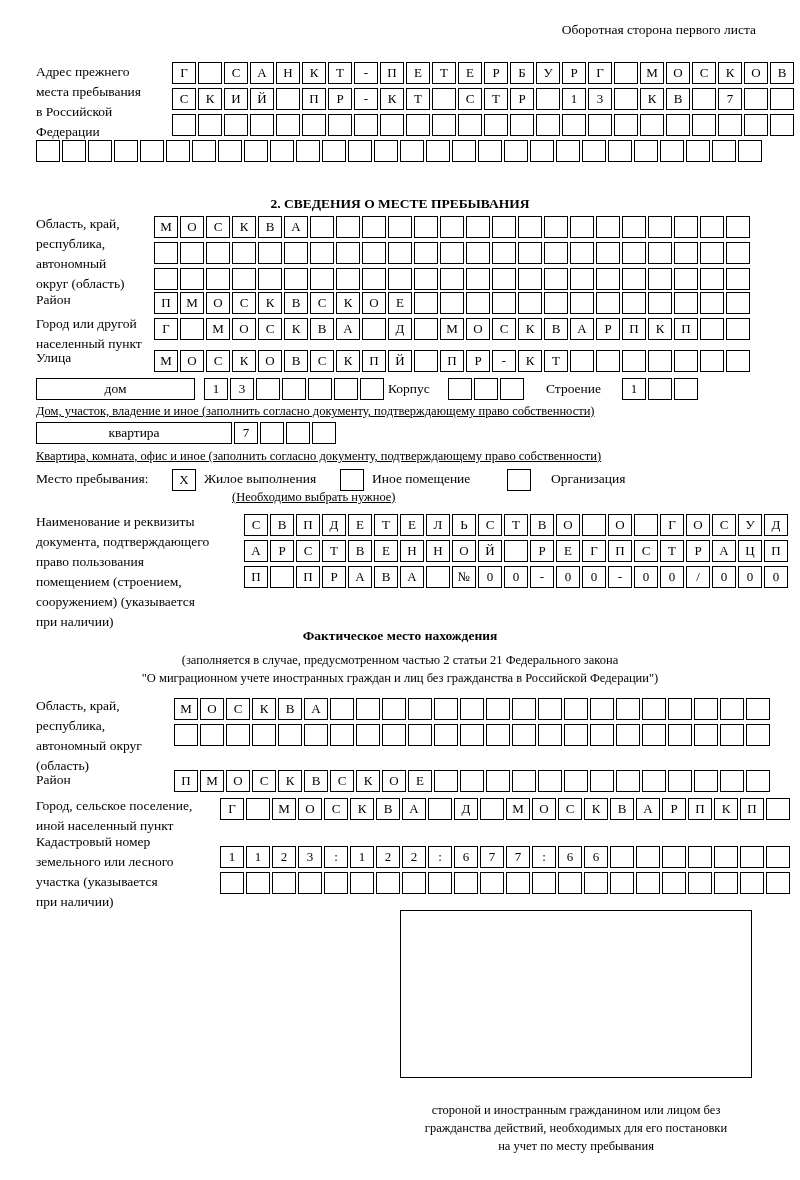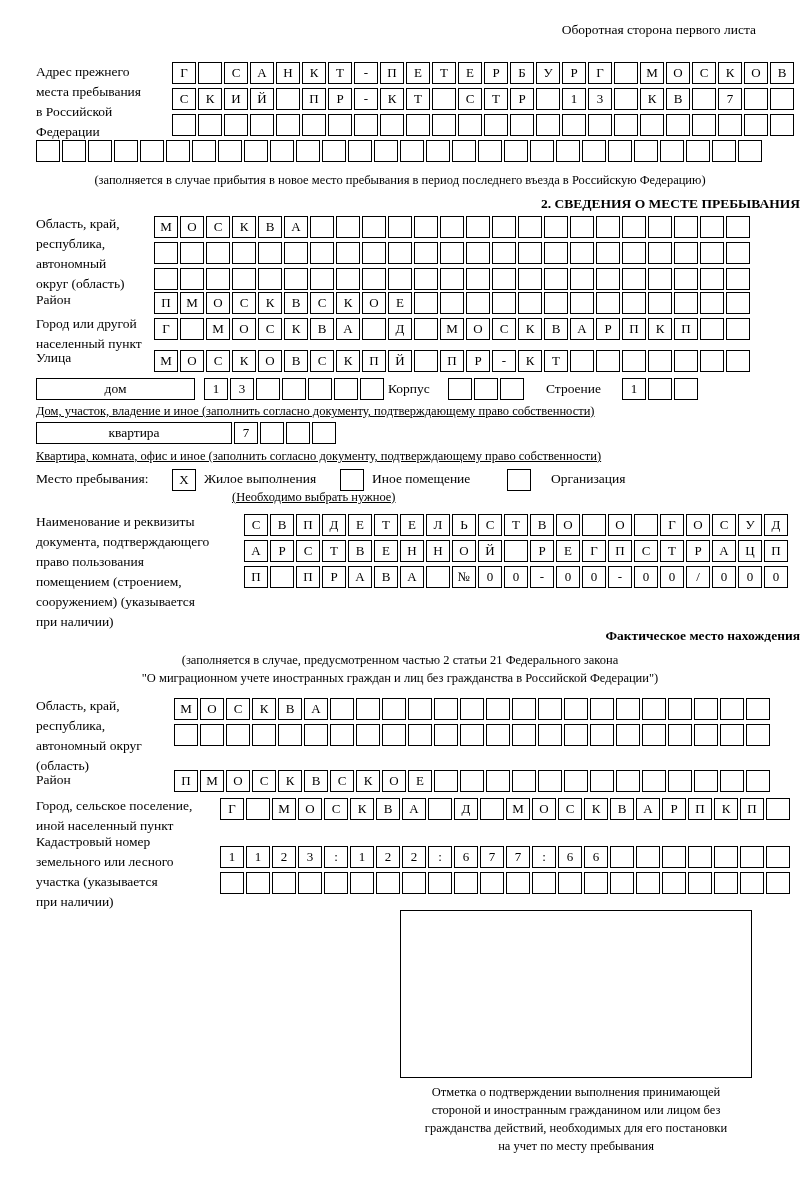--- a/index.html
+++ b/index.html
@@ -41,21 +41,21 @@
     font-size: 12.5px;
     text-align: center;
     line-height: 17px;
     width: 100%;
     left: 0;
   }
   .section-title {
     position: absolute;
     width: 100%;
     left: 0;
-    text-align: right;
+    text-align: center;
     font-size: 13.5px;
     font-weight: bold;
   }
   .boxrow {
     position: absolute;
     display: flex;
   }
   .cell {
     width: 24px;
     height: 22px;
@@ -211,21 +211,20 @@
     <span class="cell"></span>
     <span class="cell"></span>
     <span class="cell"></span>
     <span class="cell"></span>
     <span class="cell"></span>
     <span class="cell"></span>
     <span class="cell"></span>
     <span class="cell"></span>
   </div>
 
-  <div class="center-note" style="top:172px;">(заполняется в случае прибытия в новое место пребывания в период последнего въезда в Российскую Федерацию)</div>
 
   <div class="section-title" style="top:196px;">2. СВЕДЕНИЯ О МЕСТЕ ПРЕБЫВАНИЯ</div>
 
   <div class="lbl" style="left:36px; top:214px;">Область, край,
 республика,
 автономный
 округ (область)</div>
 
   <div class="boxrow" style="left:154px; top:216px;">
     <span class="cell">М</span>
@@ -671,18 +670,17 @@
     <span class="cell"></span>
     <span class="cell"></span>
     <span class="cell"></span>
     <span class="cell"></span>
     <span class="cell"></span>
     <span class="cell"></span>
     <span class="cell"></span>
   </div>
 
   <div class="bigbox" style="left:400px; top:910px; width:352px; height:168px;"></div>
-  <div class="footer-note" style="left:396px; top:1084px; width:360px;">Отметка о подтверждении выполнения принимающей</div>
   <div class="footer-note" style="left:396px; top:1120px; width:360px;">гражданства действий, необходимых для его постановки</div>
   <div class="footer-note" style="left:396px; top:1102px; width:360px;">стороной и иностранным гражданином или лицом без</div>
   <div class="footer-note" style="left:396px; top:1138px; width:360px;">на учет по месту пребывания</div>
 
 </div>
 
 </body></html>

